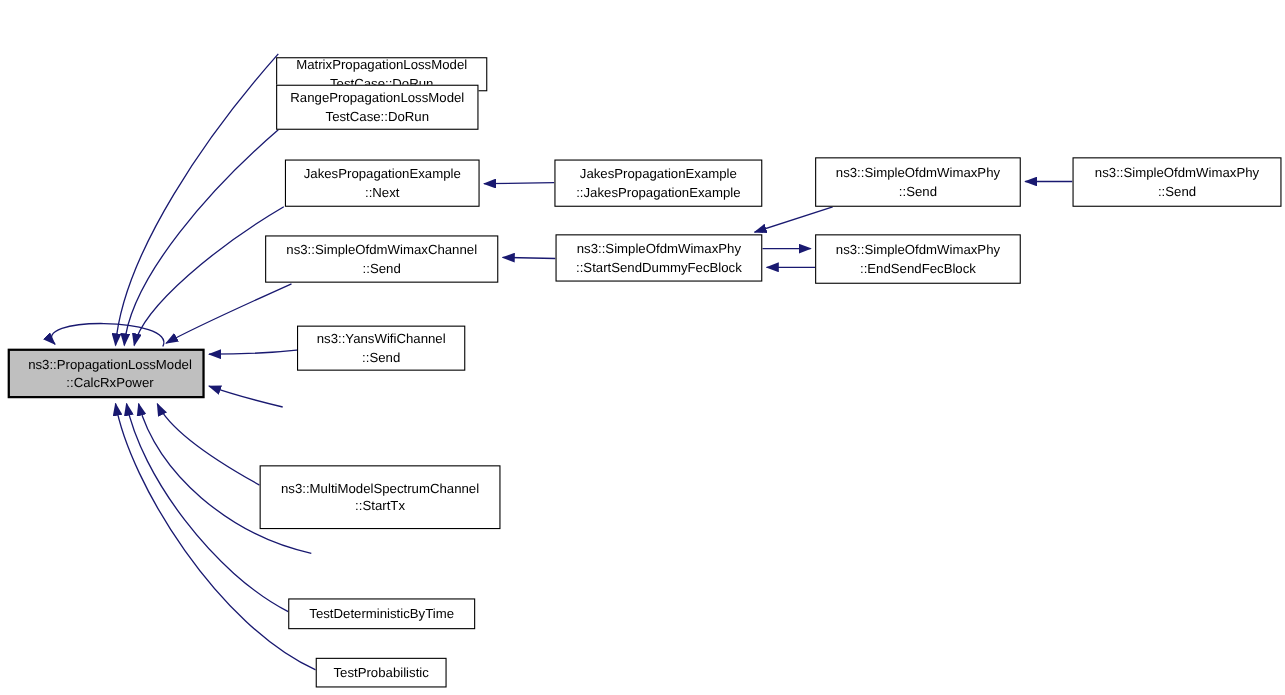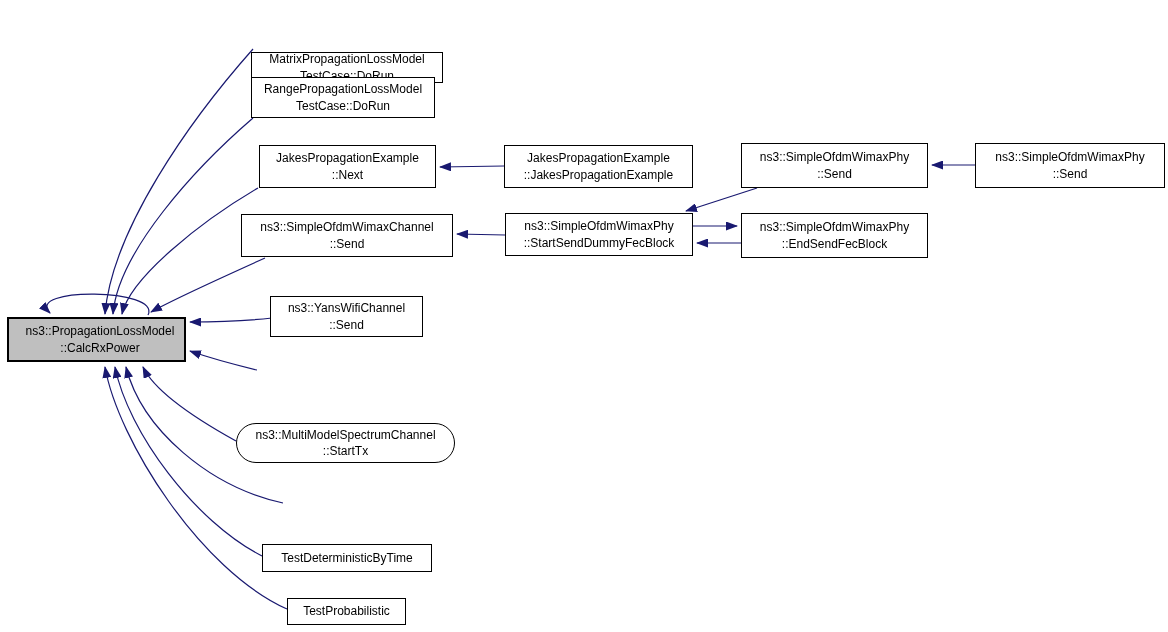--- a/index.html
+++ b/index.html
@@ -74,18 +74,18 @@
   <div class="node" style="left:505px; top:213px; width:188px; height:43px;">ns3::SimpleOfdmWimaxPhy
 ::StartSendDummyFecBlock</div>
   <div class="node" style="left:741px; top:143px; width:187px; height:45px;">ns3::SimpleOfdmWimaxPhy
 ::Send</div>
   <div class="node" style="left:975px; top:143px; width:190px; height:45px;">ns3::SimpleOfdmWimaxPhy
 ::Send</div>
   <div class="node" style="left:741px; top:213px; width:187px; height:45px;">ns3::SimpleOfdmWimaxPhy
 ::EndSendFecBlock</div>
   <div class="node" style="left:270px; top:285px; width:153px; height:41px;margin-top:11px;">ns3::YansWifiChannel
 ::Send</div>
-  <div class="node" style="left:236px; top:423px; width:219px; height:40px;border-radius:20px;">ns3::MultiModelSpectrumChannel
+  <div class="node" style="left:236px; top:423px; width:219px; height:58px;">ns3::MultiModelSpectrumChannel
 ::StartTx</div>
   <div class="node" style="left:287px; top:598px; width:119px; height:27px;">TestProbabilistic</div>
   <div class="node" style="left:262px; top:544px; width:170px; height:28px;">TestDeterministicByTime</div>
 
 </div>
 
 </body></html>

